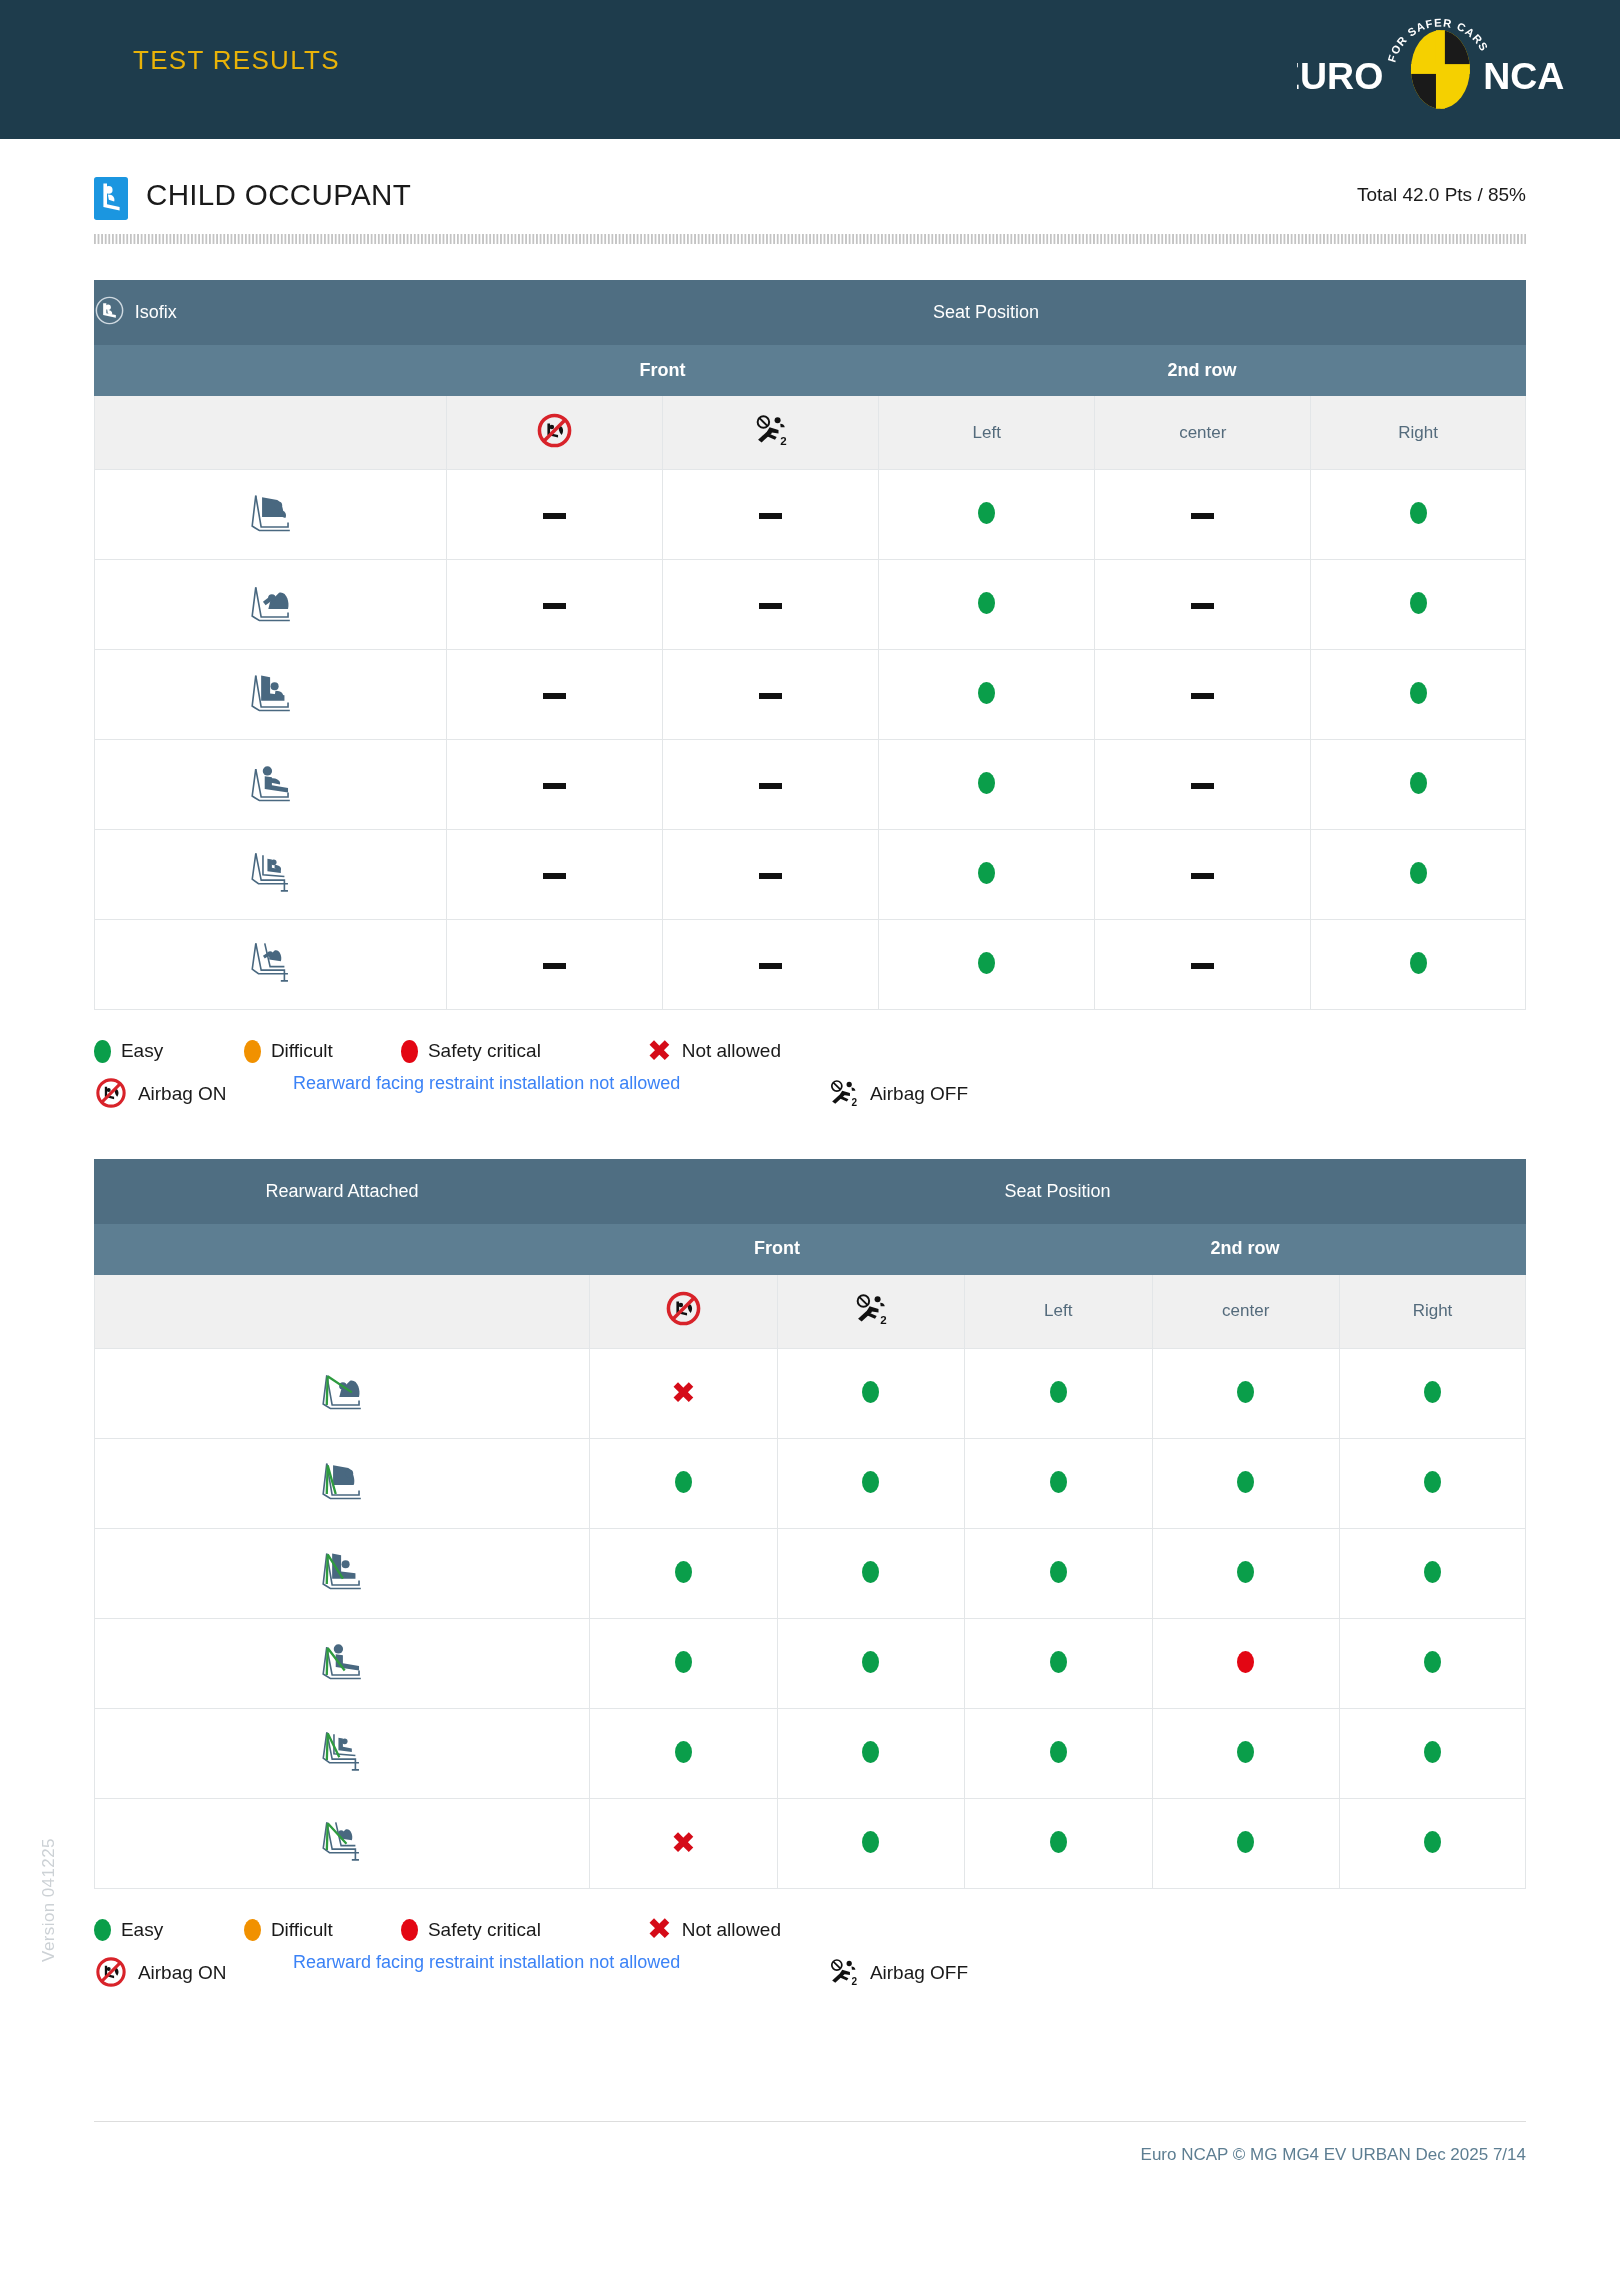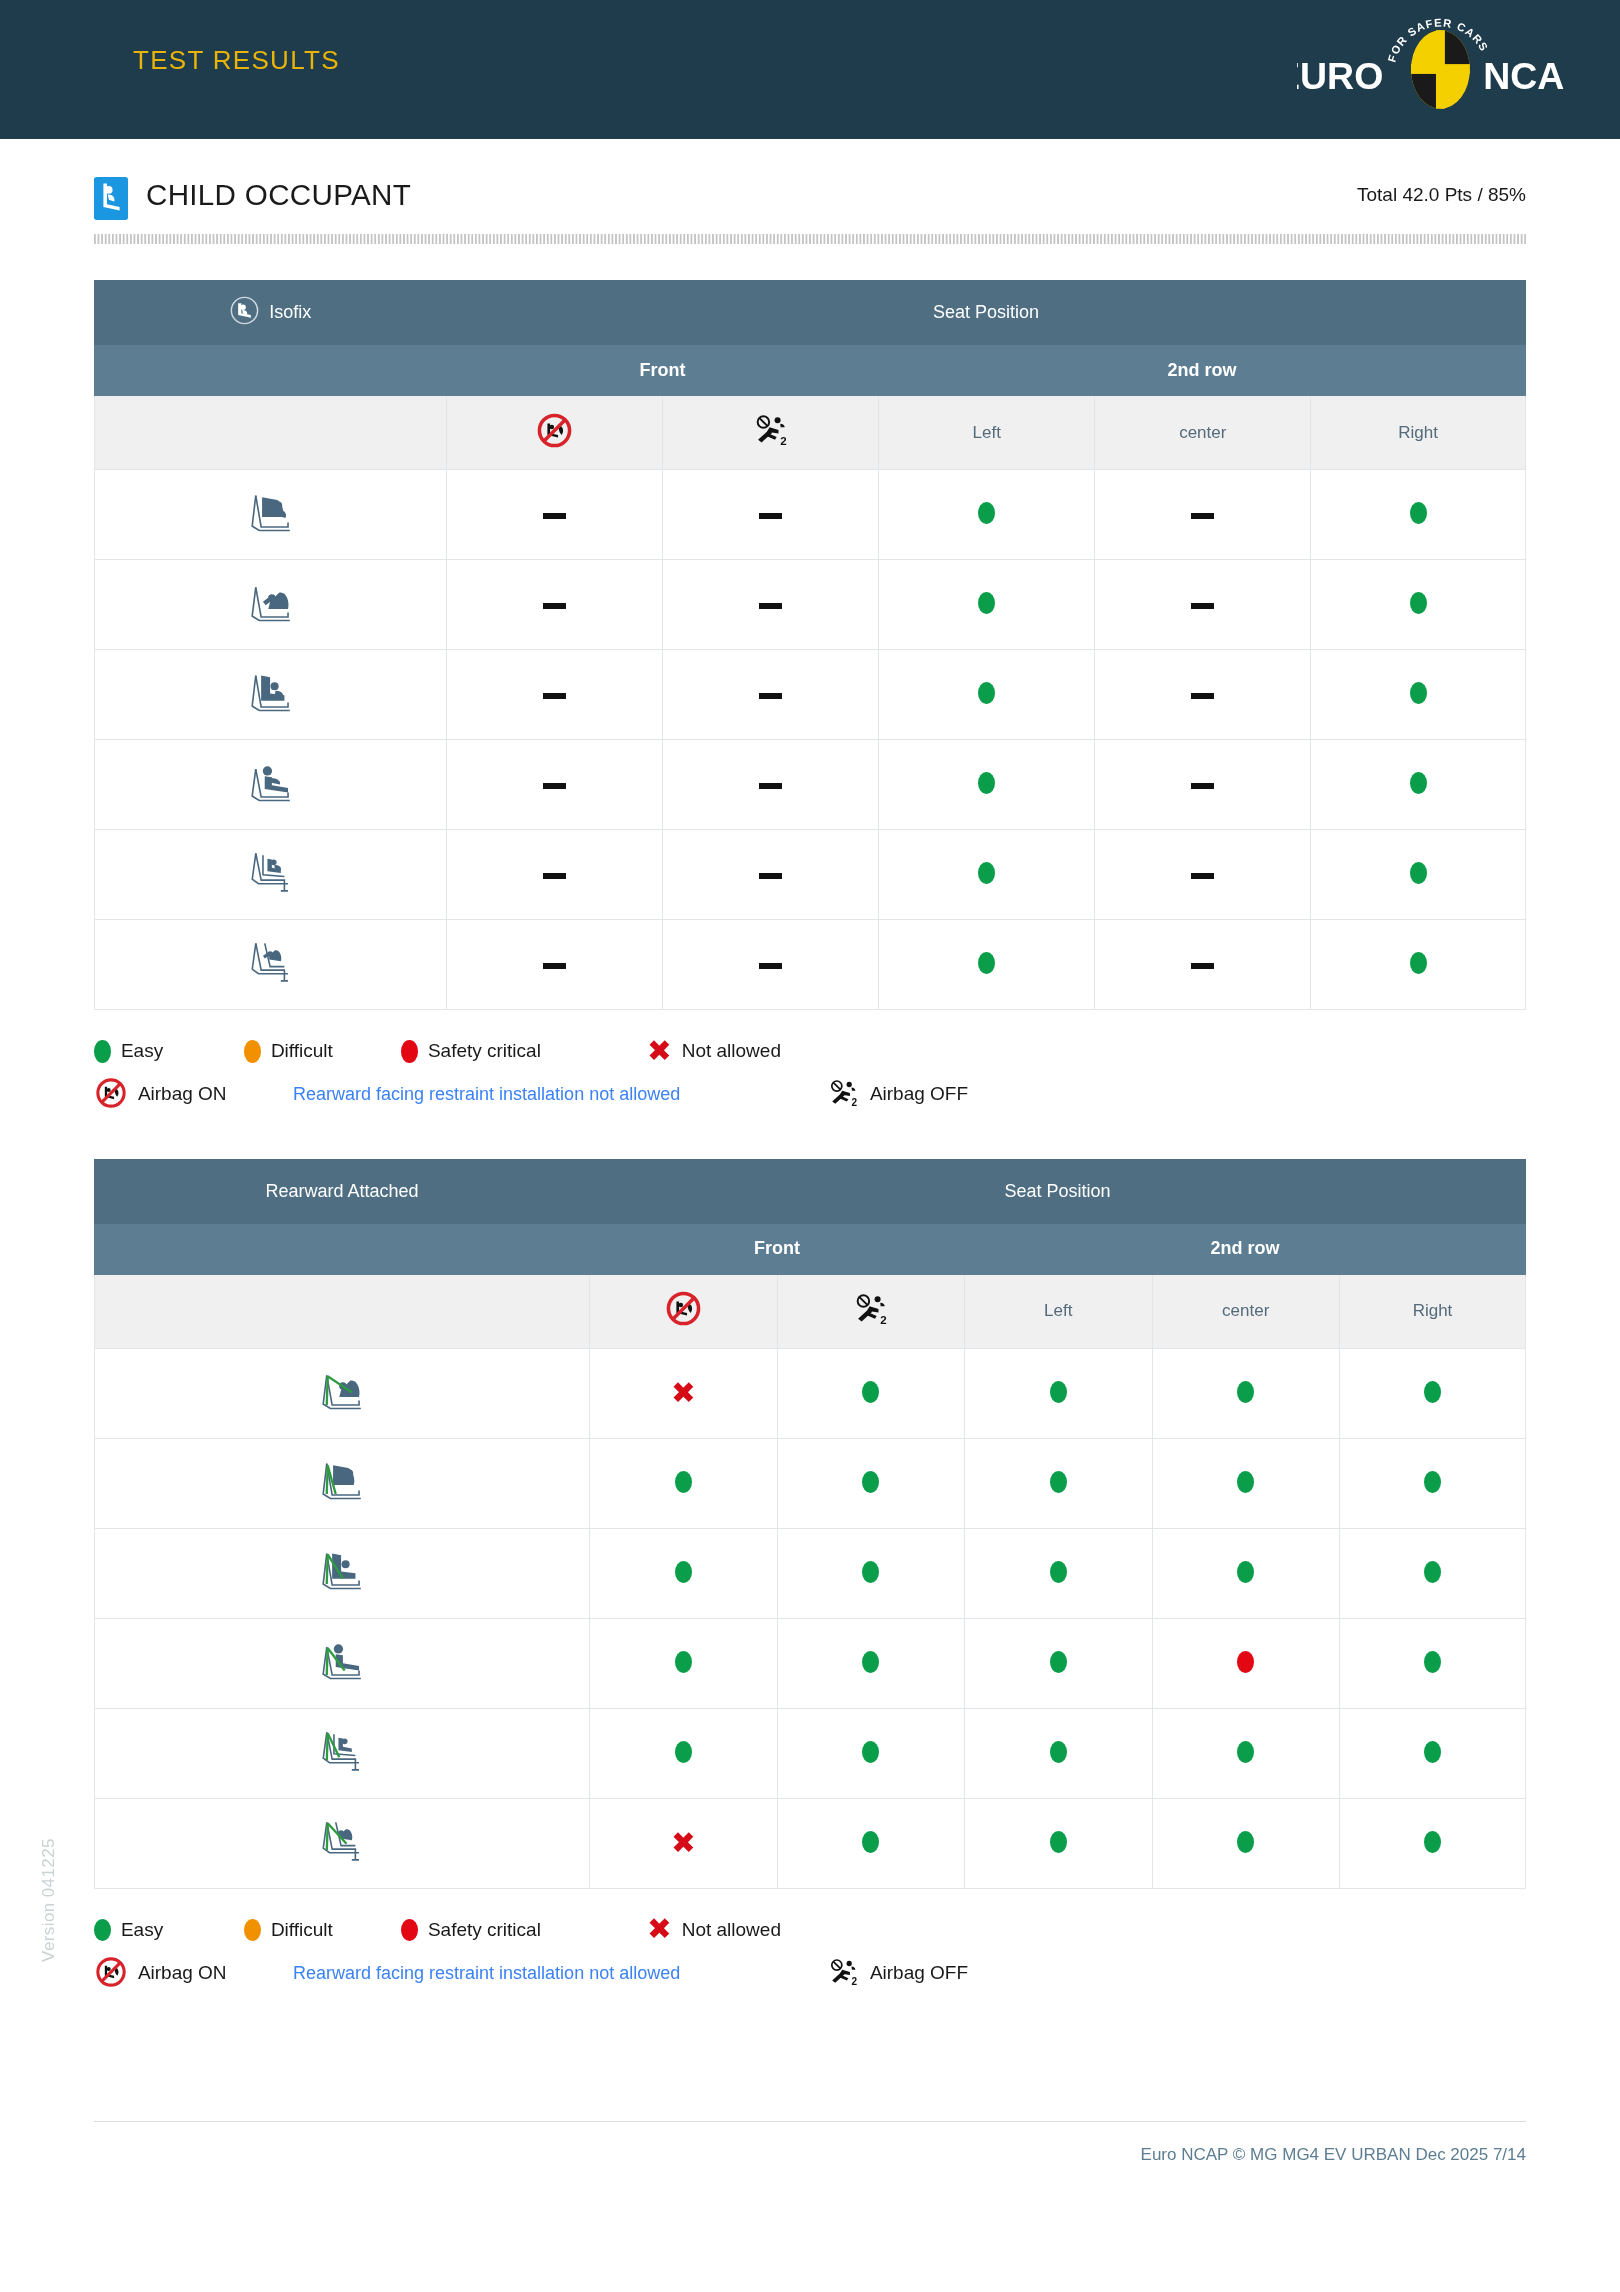--- a/index.html
+++ b/index.html
@@ -112,21 +112,21 @@
     font-size: 17px;
     height: 74px;
     border-color: #e3e6e8 !important;
   }
   .hdr-light.blank { background: #f0f0f0; }
   tr.datarow td { height: 90px; background: #ffffff; }
 
   .iso-head-inner {
     display: flex;
     align-items: center;
-    justify-content: center;
+    justify-content: flex-start;
     gap: 10.7px;
   }
   .iso-head-inner .lbl { font-size: 18px; }
 
   
   .dot {
     display: inline-block;
     width: 17px; height: 22.4px;
     border-radius: 50%;
   }
@@ -145,21 +145,20 @@
     font-size: 29.6px;
     font-weight: bold;
     line-height: 1;
     font-family: "DejaVu Sans", sans-serif;
   }
 
   
   .legend { margin: 19.7px 94px 0 94px; }
   .legend-row {
     display: flex;
-    align-items: center;
     height: 43px;
   }
   .legend-item {
     display: flex;
     align-items: center;
     gap: 9.9px;
   }
   .legend-item .txt { font-size: 19px; color: #1a1a1a; }
   .legend-note { font-size: 18px; color: #3b82f6; }
 

